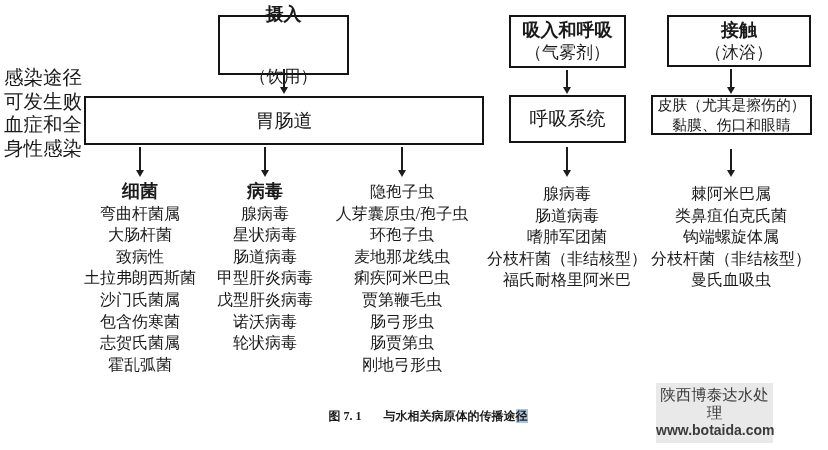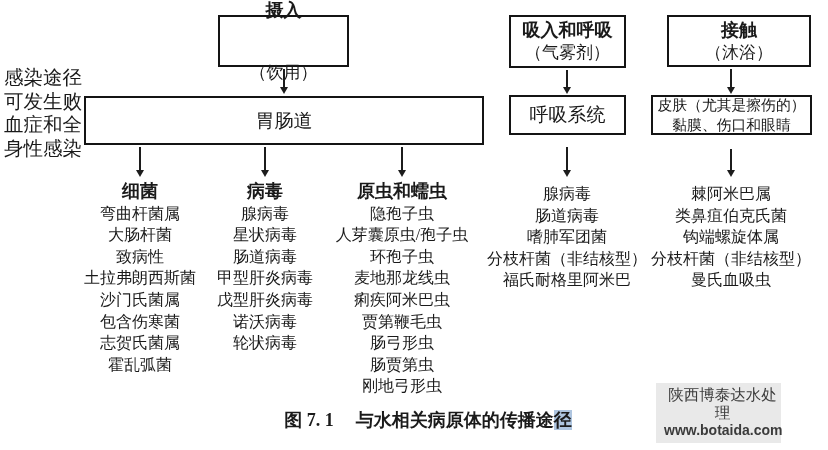--- a/index.html
+++ b/index.html
@@ -12,44 +12,44 @@
   .side-title{font-weight:normal;}
   
   .box{
     position:absolute;border:2px solid #141414;background:#ffffff;box-sizing:border-box;
     display:flex;flex-direction:column;align-items:center;justify-content:center;text-align:center;
   }
   .box-title{font-weight:bold;font-size:18px;line-height:23px;}
   .box-sub{font-size:17px;line-height:22px;}
   .box-single{font-size:19px;}
   .box-skin{font-size:14.8px;line-height:20px;}
-  #box-ingest{left:218px;top:15px;width:131px;height:52px;gap:40px;}
+  #box-ingest{left:218px;top:15px;width:131px;height:60px;gap:40px;}
   #box-inhale{left:509px;top:15px;width:117px;height:53px;}
   #box-contact{left:667px;top:15px;width:144px;height:52px;}
   #box-gi{left:84px;top:96px;width:400px;height:49px;}
-  #box-resp{left:509px;top:95px;width:117px;height:40px;}
+  #box-resp{left:509px;top:95px;width:117px;height:48px;}
   #box-skin{left:651px;top:95px;width:161px;height:40px;}
   
   .arrow{position:absolute;width:2px;background:#1c1c1c;}
   .arrow::after{
     content:"";position:absolute;left:50%;bottom:-7px;transform:translateX(-50%);
     border-left:4.5px solid transparent;border-right:4.5px solid transparent;border-top:7px solid #1c1c1c;
   }
   
   .col{position:absolute;transform:translateX(-50%);text-align:center;white-space:nowrap;
        font-size:16px;line-height:21.6px;}
   .col-header{font-weight:bold;font-size:18px;}
   
   .caption{position:absolute;left:0;top:408px;width:828px;text-align:center;
-           padding-left:28px;box-sizing:border-box;font-size:18px;font-weight:bold;}
+           padding-left:28px;box-sizing:border-box;font-size:12px;font-weight:bold;}
   .caption .cap-label{margin-right:22px;}
   .cap-hl{background:#aec5e0;}
   
   .watermark{position:absolute;left:656px;top:383px;width:117px;background:#e9e9e9;
-             padding:3px 0 4px 8px;text-align:center;color:#3b3b3b;}
+             padding:3px 0 4px 0;text-align:center;color:#3b3b3b;}
   .wm-cn{font-family:"Liberation Sans","DejaVu Sans",sans-serif;font-size:15.5px;line-height:18px;}
   .wm-url{font-family:Liberation Sans, sans-serif;font-size:14px;line-height:17px;font-weight:bold;}
 </style>
 </head>
 <body>
 
 <div class="page">
 
   <div class="side-label">
     <div class="side-title">感染途径</div>
@@ -109,21 +109,20 @@
     <div>腺病毒</div>
     <div>星状病毒</div>
     <div>肠道病毒</div>
     <div>甲型肝炎病毒</div>
     <div>戊型肝炎病毒</div>
     <div>诺沃病毒</div>
     <div>轮状病毒</div>
   </div>
 
   <div class="col" style="left:402px;top:181px;">
-    <div class="col-header">原虫和蠕虫</div>
     <div>隐孢子虫</div>
     <div>人芽囊原虫/孢子虫</div>
     <div>环孢子虫</div>
     <div>麦地那龙线虫</div>
     <div>痢疾阿米巴虫</div>
     <div>贾第鞭毛虫</div>
     <div>肠弓形虫</div>
     <div>肠贾第虫</div>
     <div>刚地弓形虫</div>
   </div>

